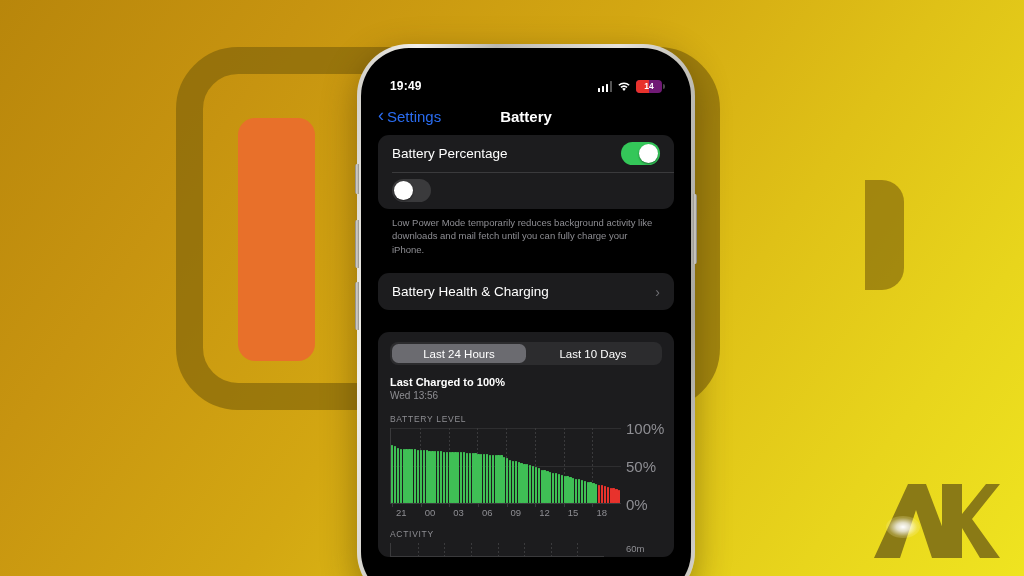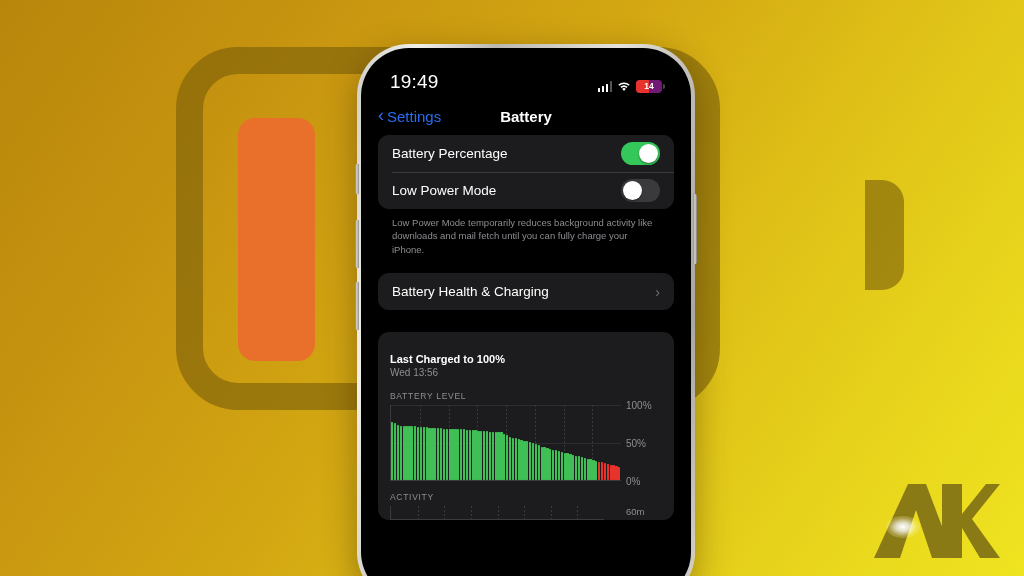--- a/index.html
+++ b/index.html
@@ -96,21 +96,21 @@
   }
 
   
   #statusbar {
     height:46px;
     display:flex; align-items:flex-end;
     padding:0 26px 4px 26px;
     position:relative;
   }
   #sb-time {
-    color:#fff; font-size:19px; font-weight:normal;
+    color:#fff; font-size:12px; font-weight:bold;
     letter-spacing:0.2px;
     flex:0 0 auto;
   }
   #dyn-island {
     position:absolute; left:50%; top:7px;
     transform:translateX(-50%);
     width:100px; height:26px;
     background:#000;
     border-radius:14px;
   }
@@ -275,21 +275,21 @@
   }
   #bars span { flex:1 1 auto; display:block; border-radius:0.5px; }
   #ylabels {
     width:36px;
     position:relative;
     height:76px;
     margin-left:5px;
   }
   #ylabels div {
     position:absolute; left:0;
-    color:#8e8e93; font-size:10px;
+    color:#8e8e93; font-size:15px;
     transform:translateY(-50%);
   }
   #xlabels {
     display:flex;
     padding-left:2px;
     padding-right:41px;
     margin-top:3px;
     position:relative;
   }
   #xlabels span {
@@ -379,37 +379,40 @@
       <div id="content">
 
         <div class="card">
           <div class="row">
             <span class="row-label">Battery Percentage</span>
             <span class="toggle on">
                 <span class="knob"></span>
               </span>
           </div>
           <div class="row">
-            <span class="row-label">Low Power Mode</span>
             <span class="toggle off">
                 <span class="knob"></span>
               </span>
           </div>
         </div>
 
         <div id="footnote">Low Power Mode temporarily reduces background activity like downloads and mail fetch until you can fully charge your iPhone.</div>
 
         <div class="card" id="health-card">
           <div class="row">
             <span class="row-label">Battery Health &amp; Charging</span>
             <span class="chevron-r">›</span>
           </div>
         </div>
 
         <div id="usage-card">
+          <div id="segmented">
+            <div class="seg active">Last 24 Hours</div>
+            <div class="seg">Last 10 Days</div>
+          </div>
 
           <div id="last-charged">
             <div id="lc-title">Last Charged to 100%</div>
             <div id="lc-sub">Wed 13:56</div>
           </div>
 
           <div class="section-cap">BATTERY LEVEL</div>
 
           <div id="chart-wrap">
             <div id="plot">
@@ -504,20 +507,30 @@
                   <span style="height: 19%; background: rgb(232, 50, 44);"></span>
                   <span style="height: 18%; background: rgb(232, 50, 44);"></span>
                 </div>
             </div>
             <div id="ylabels">
                 <div style="top: 0%;">100%</div>
                 <div style="top: 50%;">50%</div>
                 <div style="top: 100%;">0%</div>
               </div>
           </div>
+          <div id="xlabels">
+              <span>21</span>
+              <span>00</span>
+              <span>03</span>
+              <span>06</span>
+              <span>09</span>
+              <span>12</span>
+              <span>15</span>
+              <span>18</span>
+            </div>
 
           <div class="section-cap" id="activity-cap">ACTIVITY</div>
           <div id="activity-wrap">
             <div id="act-plot">
               <div class="vline" style="left:12.5%"></div>
               <div class="vline" style="left:25%"></div>
               <div class="vline" style="left:37.5%"></div>
               <div class="vline" style="left:50%"></div>
               <div class="vline" style="left:62.5%"></div>
               <div class="vline" style="left:75%"></div>

